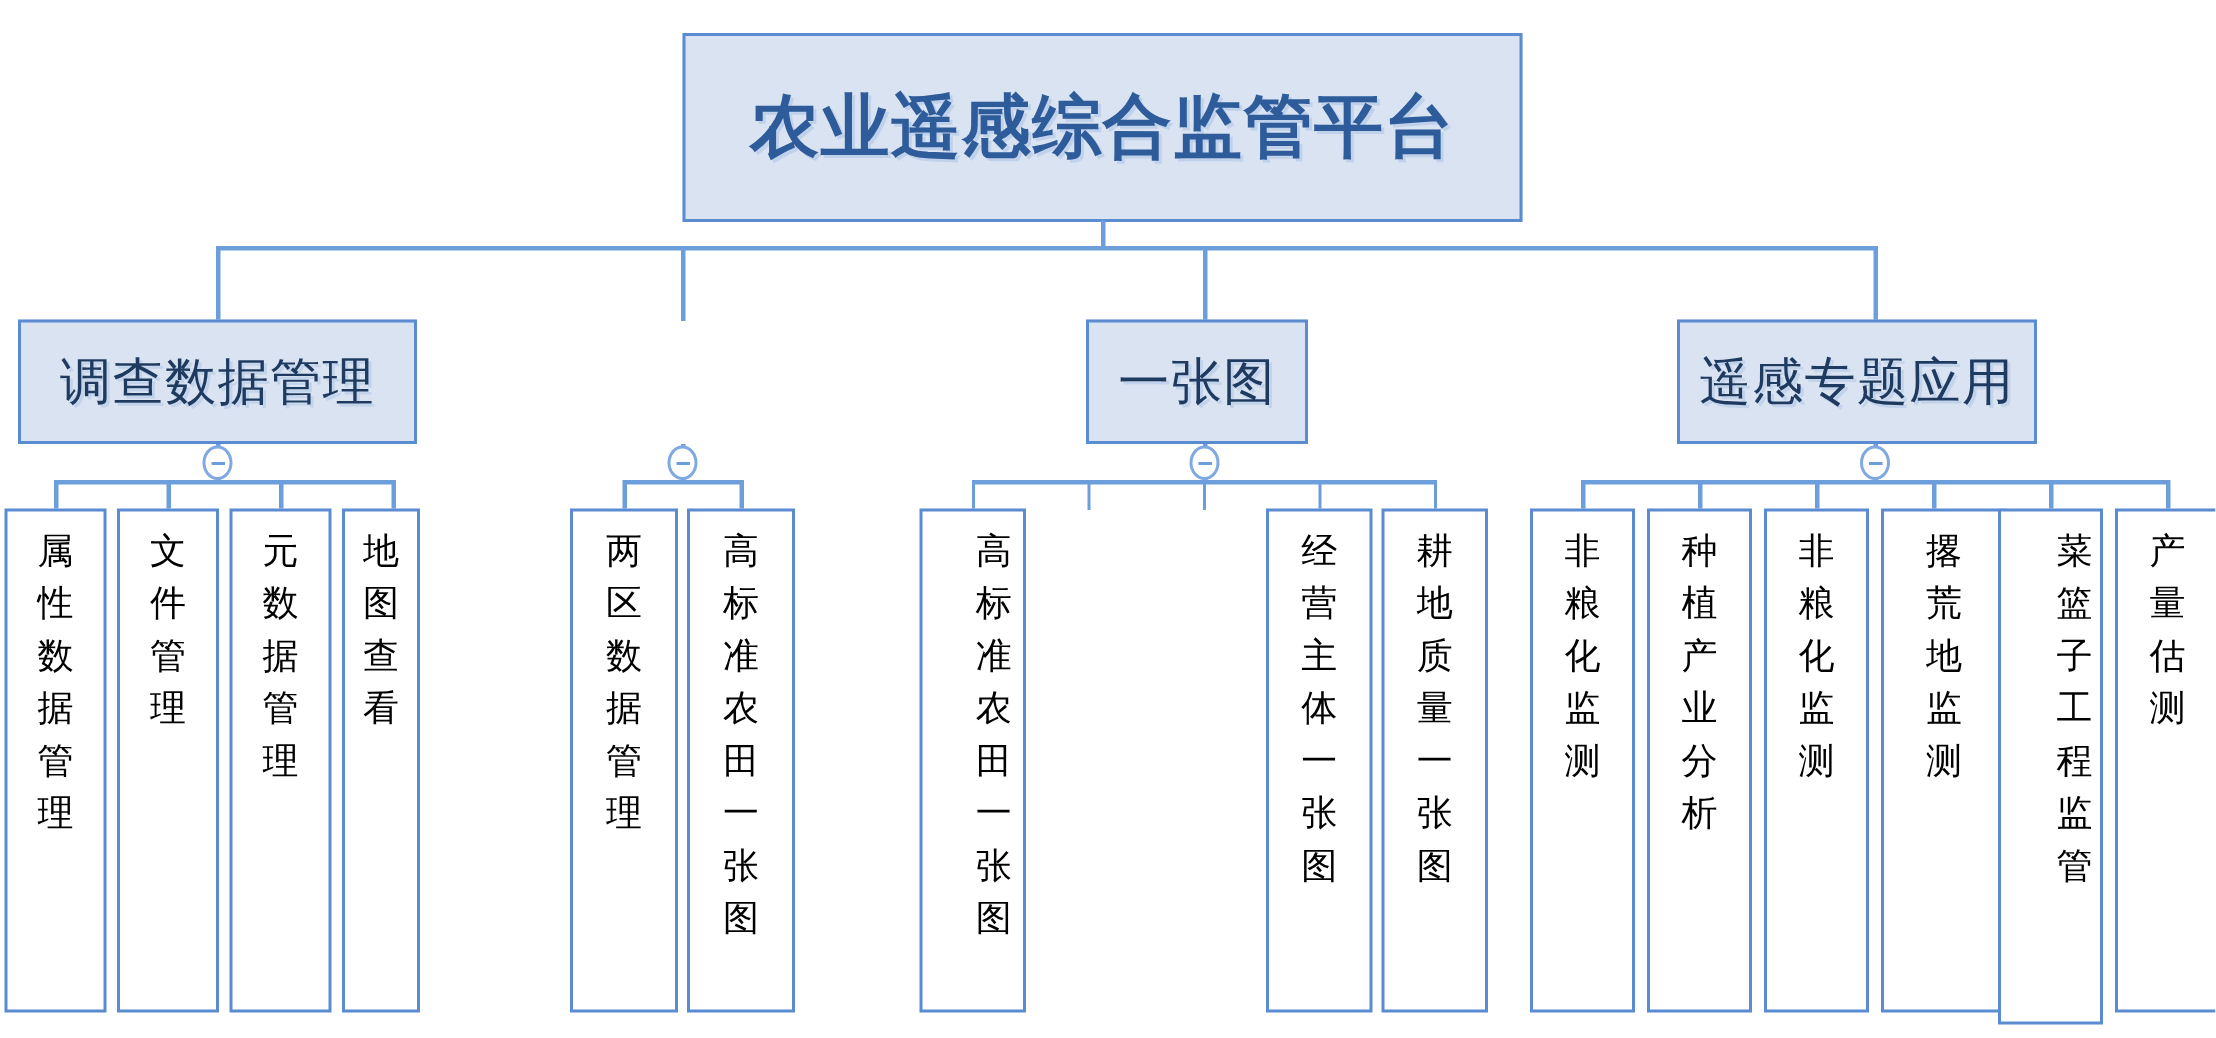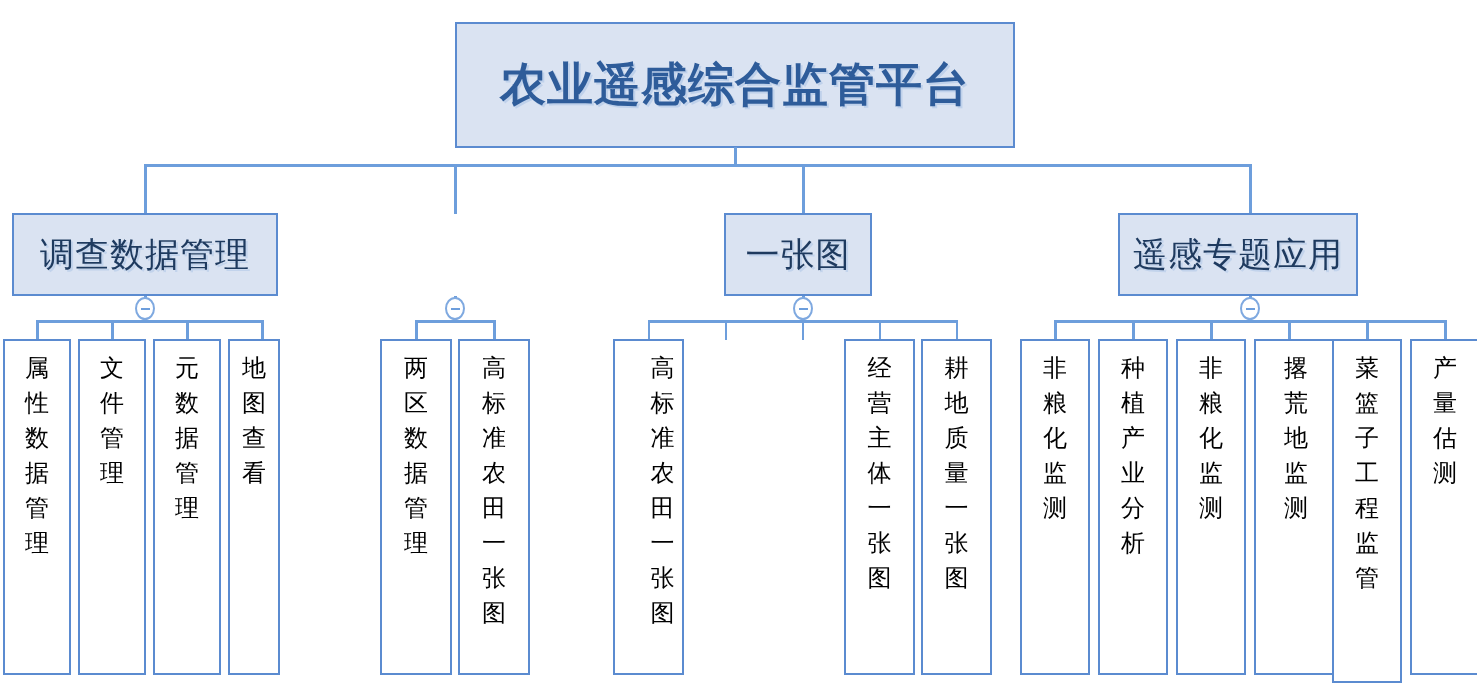--- a/index.html
+++ b/index.html
@@ -143,20 +143,20 @@
     </div>
     <div class="line" style="left:1210px;top:320px;width:2.5px;height:20px;"></div>
     <div class="node leaf-node" style="left:1176px;top:339px;width:70px;height:336px;">
       <span class="leaf-label">非粮化监测</span>
     </div>
     <div class="line" style="left:1288px;top:320px;width:2.5px;height:20px;"></div>
     <div class="node leaf-node" style="left:1254px;top:339px;width:84px;height:336px;">
       <span class="leaf-label">撂荒地监测</span>
     </div>
     <div class="line" style="left:1366px;top:320px;width:2.5px;height:20px;"></div>
-    <div class="node leaf-node" style="left:1332px;top:339px;width:70px;height:344px;">
+    <div class="node leaf-node" style="left:1332px;top:339px;width:70px;height:344px;justify-content:flex-end;">
       <span class="leaf-label">菜篮子工程监管</span>
     </div>
     <div class="line" style="left:1444px;top:320px;width:2.5px;height:20px;"></div>
     <div class="node leaf-node" style="left:1410px;top:339px;width:70px;height:336px;">
       <span class="leaf-label">产量估测</span>
     </div>
   </div>
 
 </body></html>

